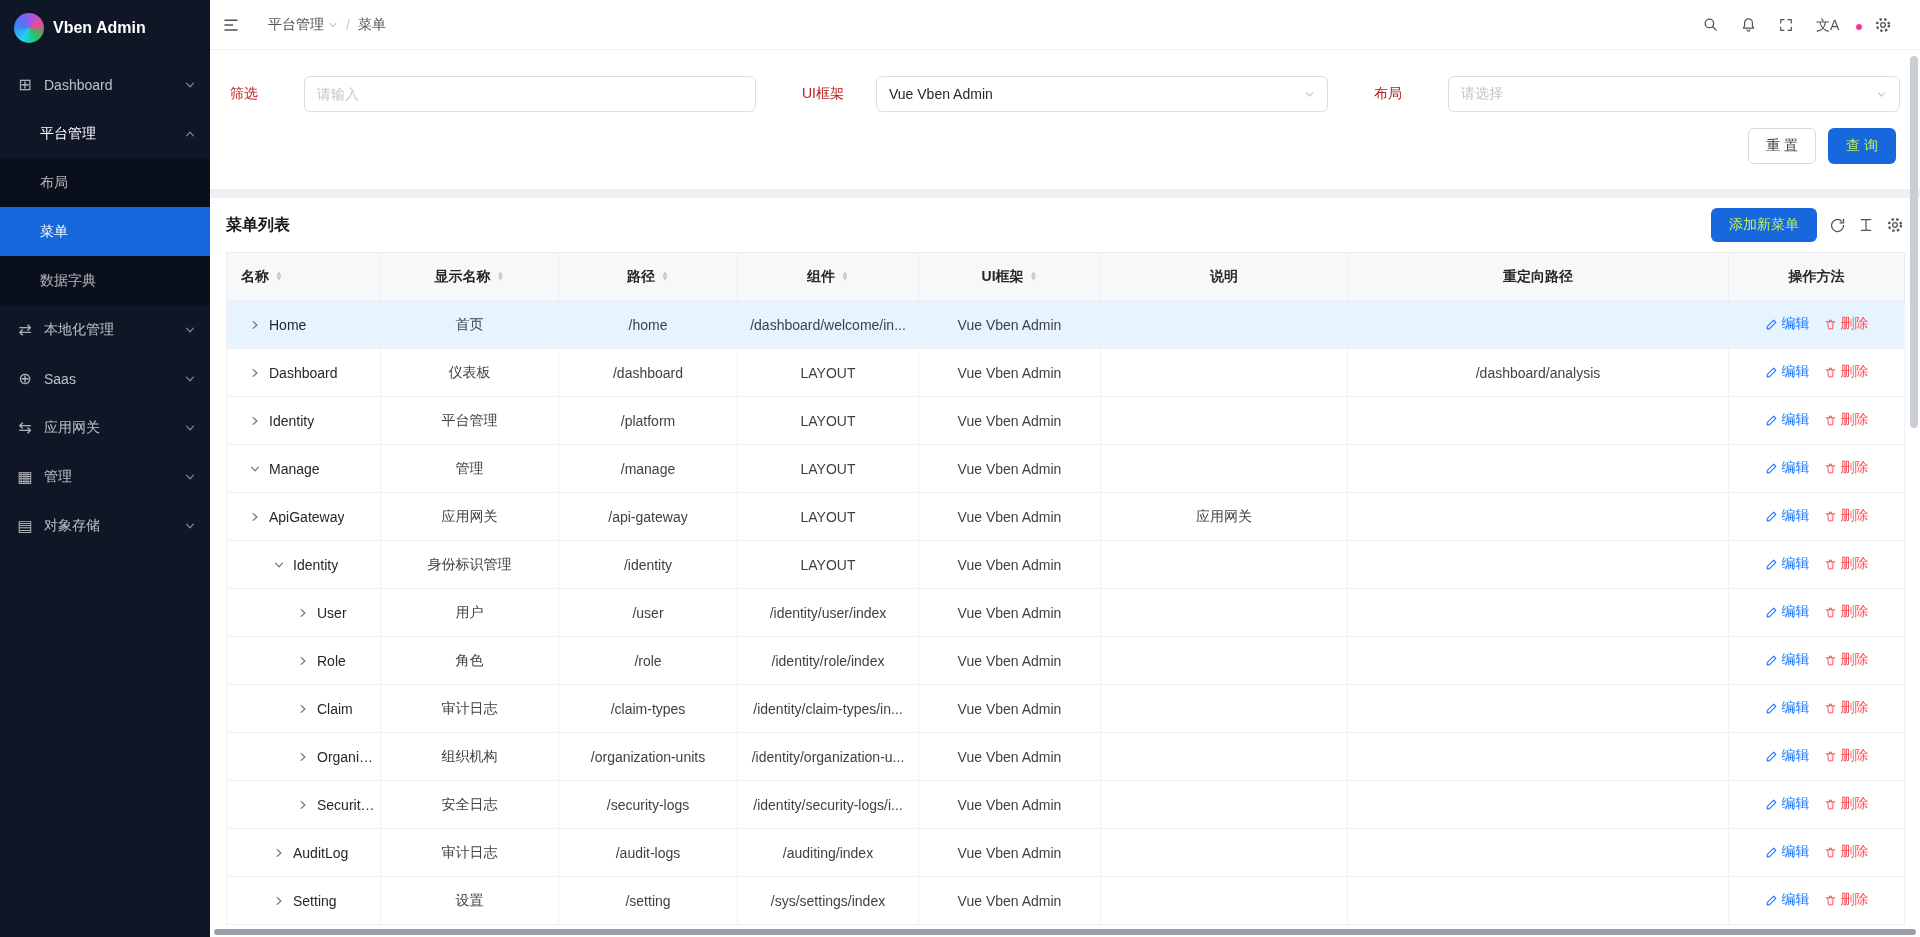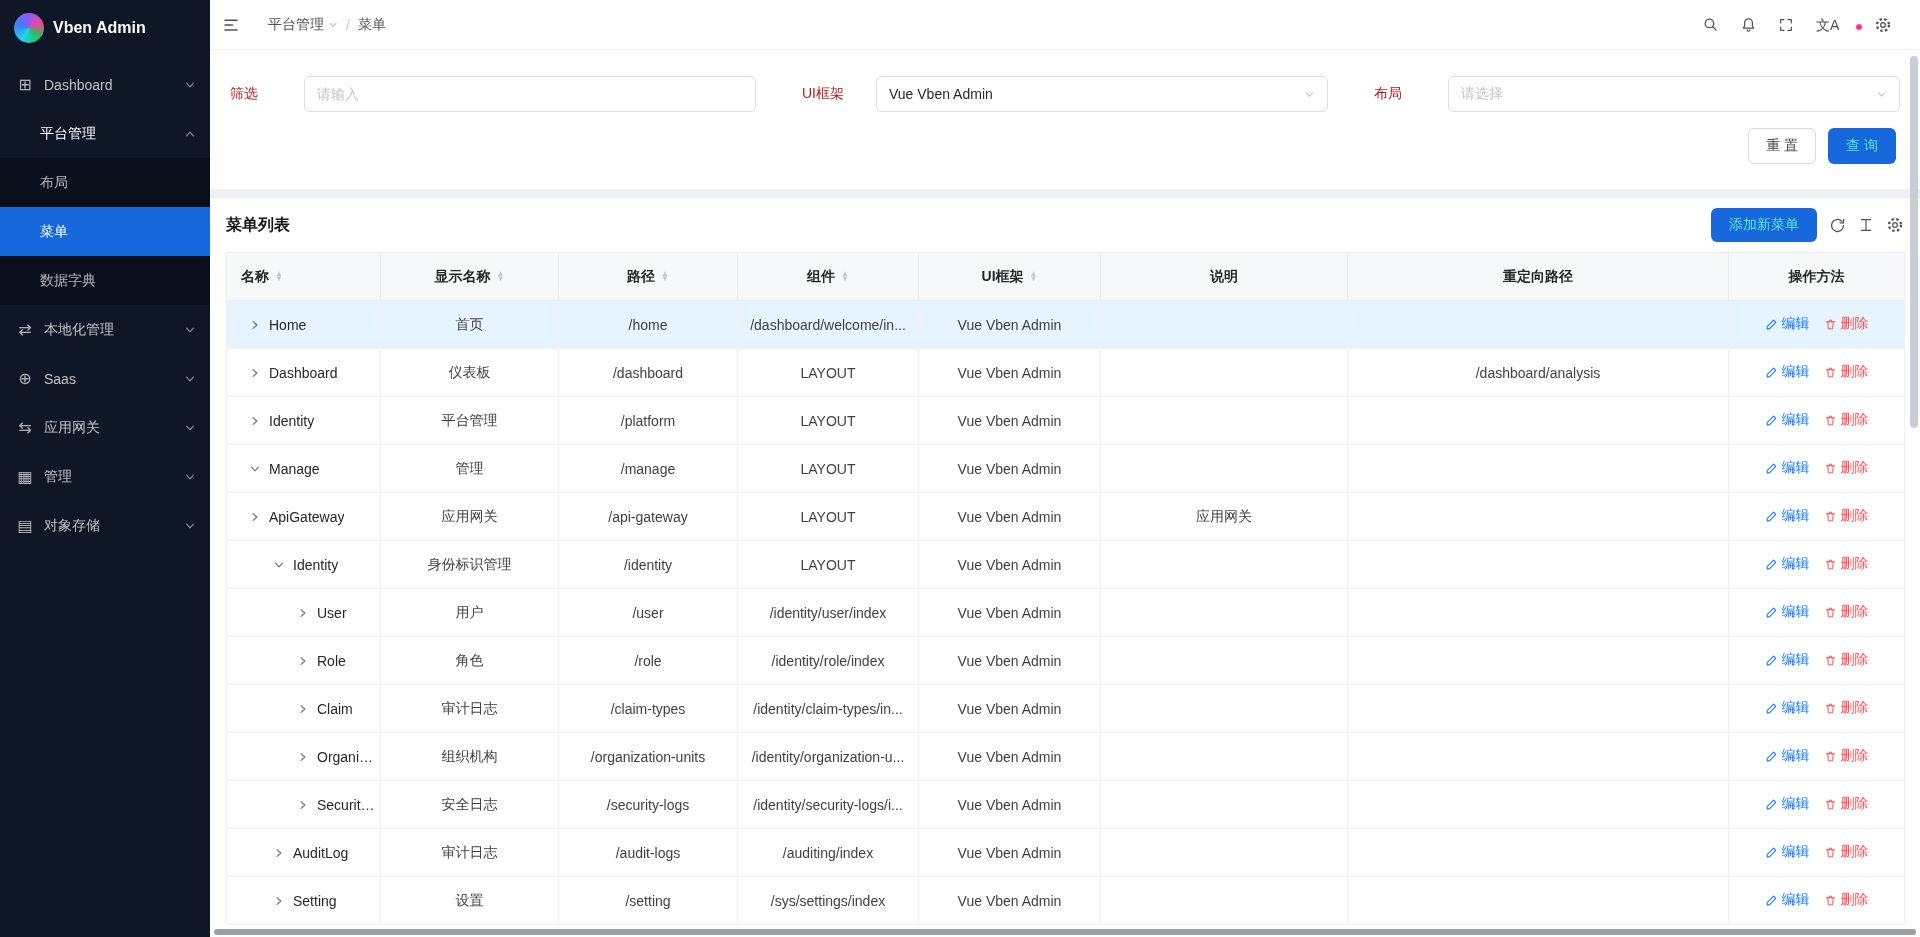--- a/index.html
+++ b/index.html
@@ -63,21 +63,21 @@
   .f-control input { border:none; outline:none; width:100%; font:inherit; color:#27272a; background:transparent; }
   .f-control input::placeholder { color:#c0c4cc; }
   .sel-value { flex:1; color:#27272a; white-space:nowrap; overflow:hidden; text-overflow:ellipsis; }
   .sel-value.placeholder { color:#c0c4cc; }
   .sel-caret { color:#c0c4cc; display:flex; }
   .sel-caret svg { transform:rotate(90deg); }
   .filter-actions { display:flex; justify-content:flex-end; gap:12px; margin-top:16px; padding-right:4px; }
   .btn { height:36px; padding:0 17px; border-radius:6px; font-size:14px; display:inline-flex;
     align-items:center; justify-content:center; cursor:pointer; border:1px solid transparent; white-space:nowrap; }
   .btn-default { background:#fff; border-color:#d9d9d9; color:#3f3f46; }
-  .btn-primary { background:var(--primary,#1668dc); color:#5eead4; }
+  .btn-primary { background:var(--primary,#1668dc); color:#bef264; }
 
   
   .table-card { background:#fff; flex:1; min-height:0; padding:0 16px; overflow:hidden;
     display:flex; flex-direction:column; position:relative; }
   .card-head { height:54px; flex:none; display:flex; align-items:center; }
   .card-title { font-size:16px; font-weight:700; color:#18181b; }
   .card-tools { margin-left:auto; display:flex; align-items:center; gap:12px; }
   .add-btn { height:34px; }
   .tool-btn { color:#52525b; cursor:pointer; display:flex; }
 

